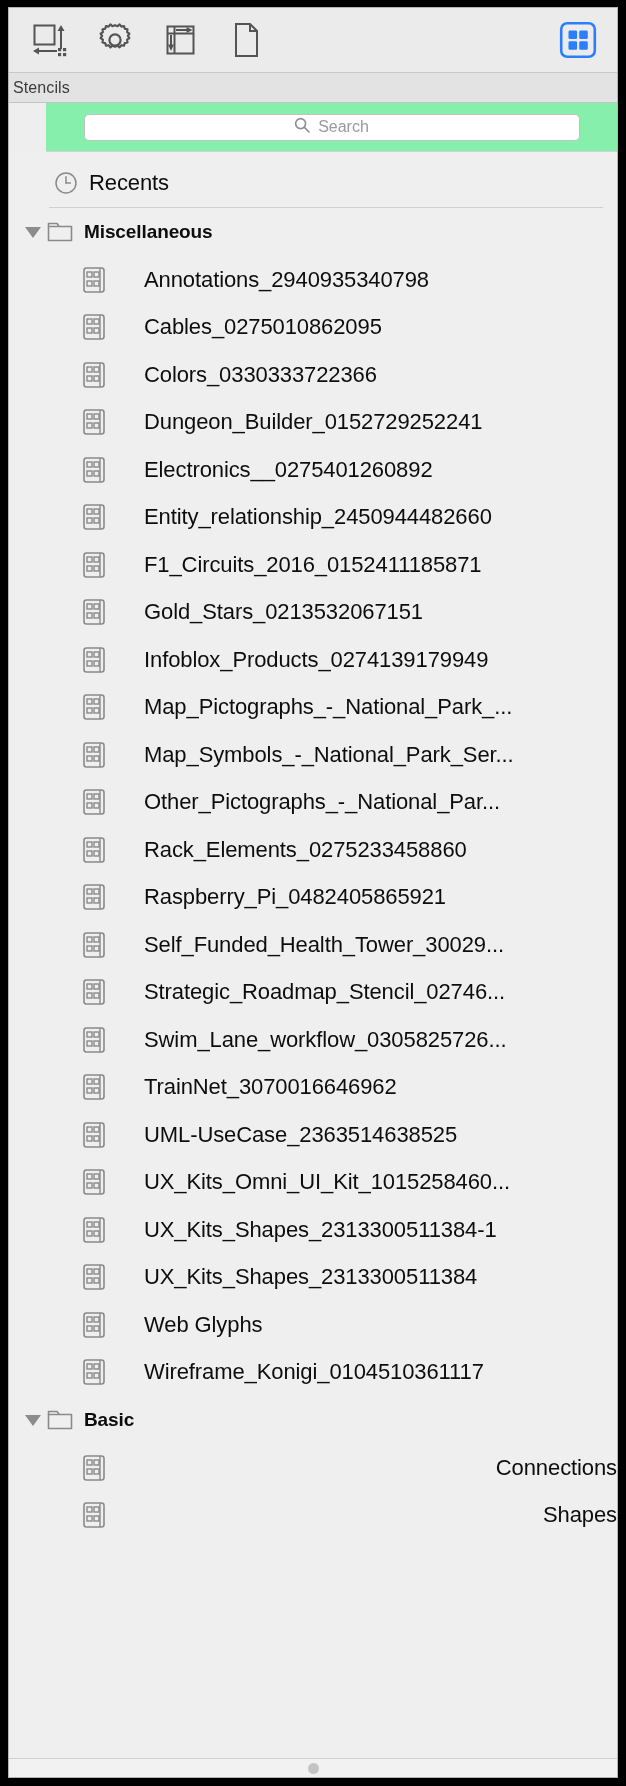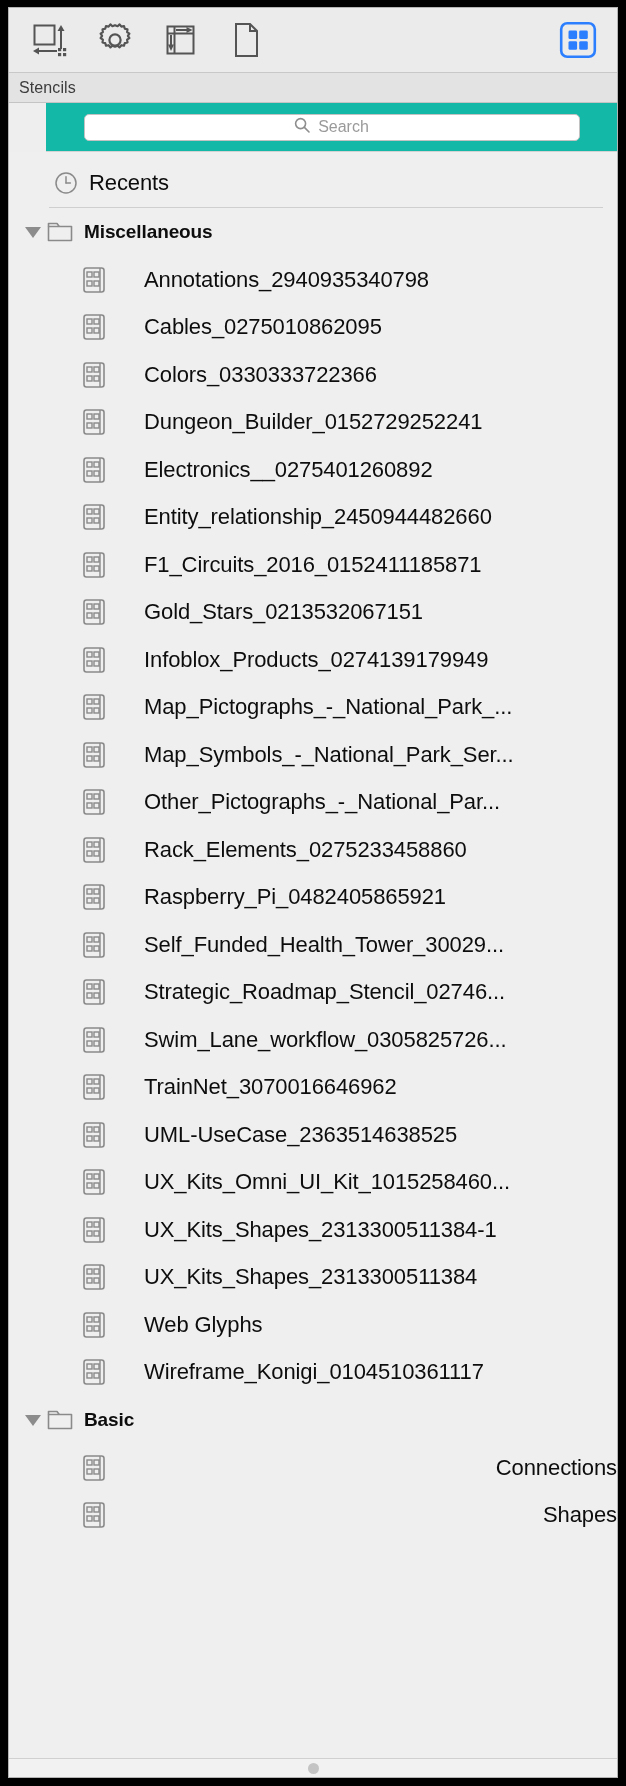--- a/index.html
+++ b/index.html
@@ -69,34 +69,34 @@
   }
 
   
   .hdr {
     height: 30px;
     min-height: 30px;
     background: #e3e3e3;
     border-bottom: 1px solid #c4c4c4;
     display: flex;
     align-items: center;
-    padding-left: 10px;
+    padding-left: 4px;
     box-sizing: border-box;
   }
   .hdr-title {
     font-size: 16px;
     color: #3c3c3c;
     letter-spacing: 0.1px;
   }
 
   
   .searchbar {
     height: 49px;
     min-height: 49px;
-    background: #14b8a6;
+    background: #86efac;
     border-bottom: 1px solid #d3d3d3;
     display: flex;
     align-items: center;
     justify-content: center;
     box-sizing: border-box;
     margin-left: 37px;
   }
   .search-field {
     width: 496px;
     height: 27px;

